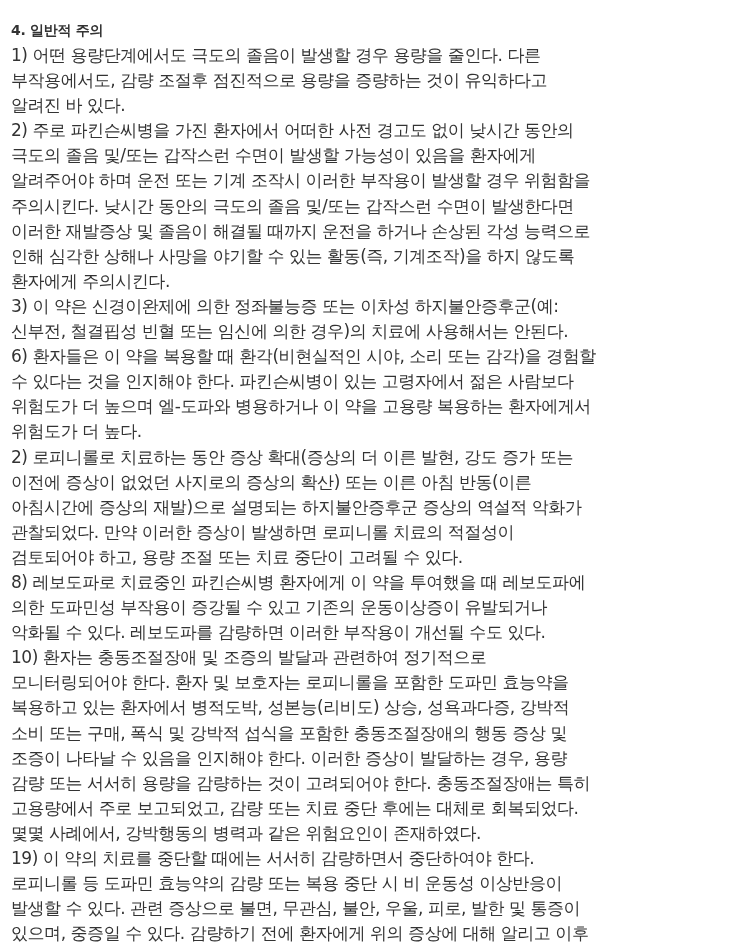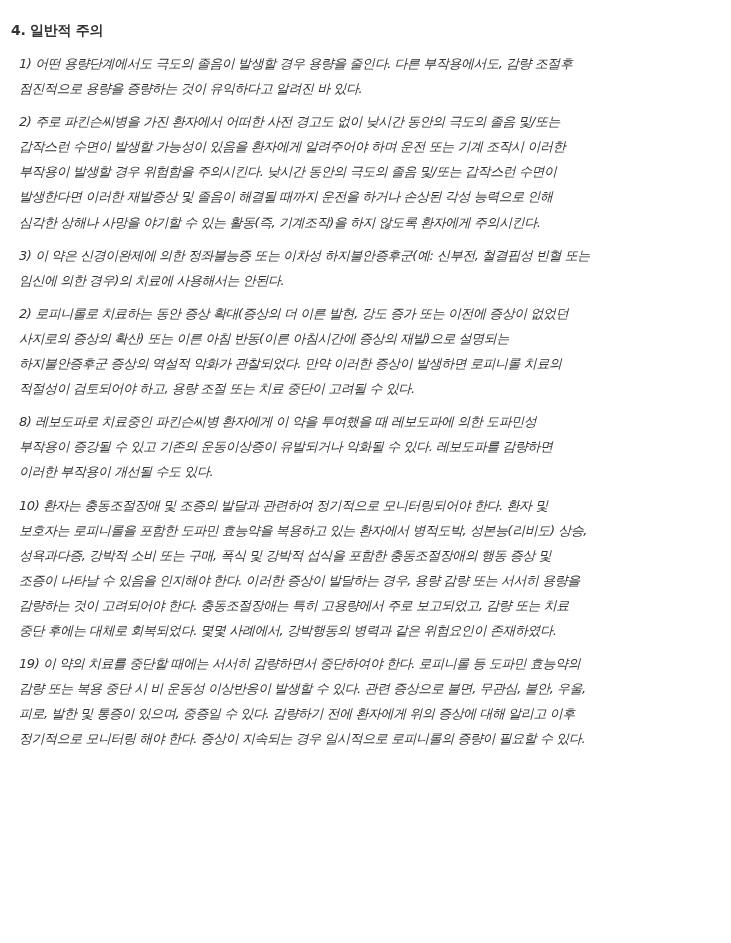--- a/index.html
+++ b/index.html
@@ -17,34 +17,34 @@
   }
   .heading {
     font-size: 14px;
     font-weight: bold;
     line-height: 25px;
     margin: 0;
     color: #333333;
     letter-spacing: -0.3px;
   }
   .para {
-    font-size: 13px;
+    font-size: 17px;
     line-height: 25.1px;
-    margin: 8px;
+    margin: 0;
     letter-spacing: -0.45px;
     word-break: keep-all;
     overflow-wrap: break-word;
-    font-style: italic;
   }
 </style>
 </head>
 <body>
 
 <div class="doc">
   <h4 class="heading">4. 일반적 주의</h4>
   <p class="para">1) 어떤 용량단계에서도 극도의 졸음이 발생할 경우 용량을 줄인다. 다른 부작용에서도, 감량 조절후 점진적으로 용량을 증량하는 것이 유익하다고 알려진 바 있다.</p>
   <p class="para">2) 주로 파킨슨씨병을 가진 환자에서 어떠한 사전 경고도 없이 낮시간 동안의 극도의 졸음 및/또는 갑작스런 수면이 발생할 가능성이 있음을 환자에게 알려주어야 하며 운전 또는 기계 조작시 이러한 부작용이 발생할 경우 위험함을 주의시킨다. 낮시간 동안의 극도의 졸음 및/또는 갑작스런 수면이 발생한다면 이러한 재발증상 및 졸음이 해결될 때까지 운전을 하거나 손상된 각성 능력으로 인해 심각한 상해나 사망을 야기할 수 있는 활동(즉, 기계조작)을 하지 않도록 환자에게 주의시킨다.</p>
   <p class="para">3) 이 약은 신경이완제에 의한 정좌불능증 또는 이차성 하지불안증후군(예: 신부전, 철결핍성 빈혈 또는 임신에 의한 경우)의 치료에 사용해서는 안된다.</p>
+  <p class="para">6) 환자들은 이 약을 복용할 때 환각(비현실적인 시야, 소리 또는 감각)을 경험할 수 있다는 것을 인지해야 한다. 파킨슨씨병이 있는 고령자에서 젊은 사람보다 위험도가 더 높으며 엘-도파와 병용하거나 이 약을 고용량 복용하는 환자에게서 위험도가 더 높다.</p>
   <p class="para">2) 로피니롤로 치료하는 동안 증상 확대(증상의 더 이른 발현, 강도 증가 또는 이전에 증상이 없었던 사지로의 증상의 확산) 또는 이른 아침 반동(이른 아침시간에 증상의 재발)으로 설명되는 하지불안증후군 증상의 역설적 악화가 관찰되었다. 만약 이러한 증상이 발생하면 로피니롤 치료의 적절성이 검토되어야 하고, 용량 조절 또는 치료 중단이 고려될 수 있다.</p>
   <p class="para">8) 레보도파로 치료중인 파킨슨씨병 환자에게 이 약을 투여했을 때 레보도파에 의한 도파민성 부작용이 증강될 수 있고 기존의 운동이상증이 유발되거나 악화될 수 있다. 레보도파를 감량하면 이러한 부작용이 개선될 수도 있다.</p>
   <p class="para">10) 환자는 충동조절장애 및 조증의 발달과 관련하여 정기적으로 모니터링되어야 한다. 환자 및 보호자는 로피니롤을 포함한 도파민 효능약을 복용하고 있는 환자에서 병적도박, 성본능(리비도) 상승, 성욕과다증, 강박적 소비 또는 구매, 폭식 및 강박적 섭식을 포함한 충동조절장애의 행동 증상 및 조증이 나타날 수 있음을 인지해야 한다. 이러한 증상이 발달하는 경우, 용량 감량 또는 서서히 용량을 감량하는 것이 고려되어야 한다. 충동조절장애는 특히 고용량에서 주로 보고되었고, 감량 또는 치료 중단 후에는 대체로 회복되었다. 몇몇 사례에서, 강박행동의 병력과 같은 위험요인이 존재하였다.</p>
   <p class="para">19) 이 약의 치료를 중단할 때에는 서서히 감량하면서 중단하여야 한다. 로피니롤 등 도파민 효능약의 감량 또는 복용 중단 시 비 운동성 이상반응이 발생할 수 있다. 관련 증상으로 불면, 무관심, 불안, 우울, 피로, 발한 및 통증이 있으며, 중증일 수 있다. 감량하기 전에 환자에게 위의 증상에 대해 알리고 이후 정기적으로 모니터링 해야 한다. 증상이 지속되는 경우 일시적으로 로피니롤의 증량이 필요할 수 있다.</p>
 </div>
 
 </body></html>

